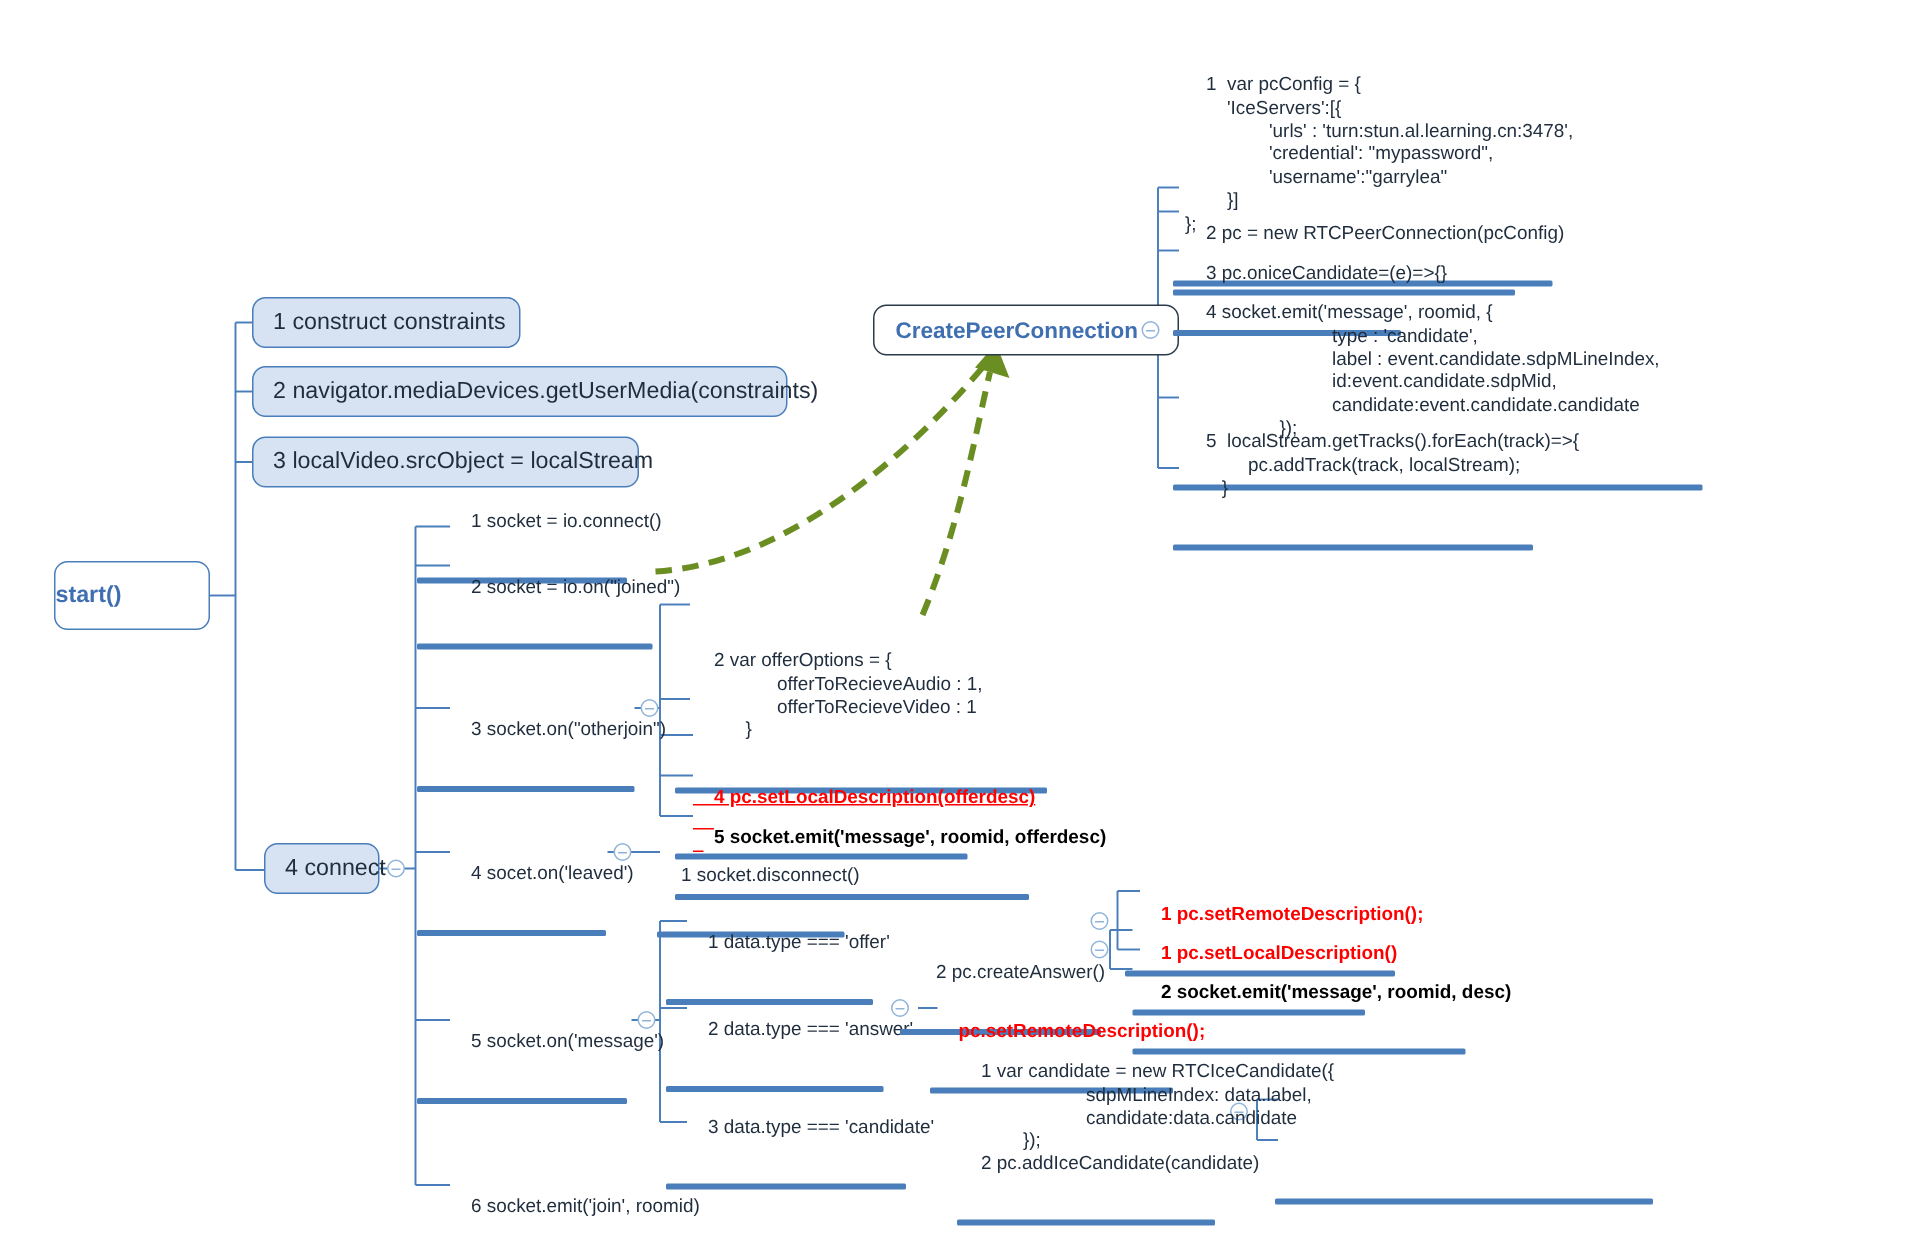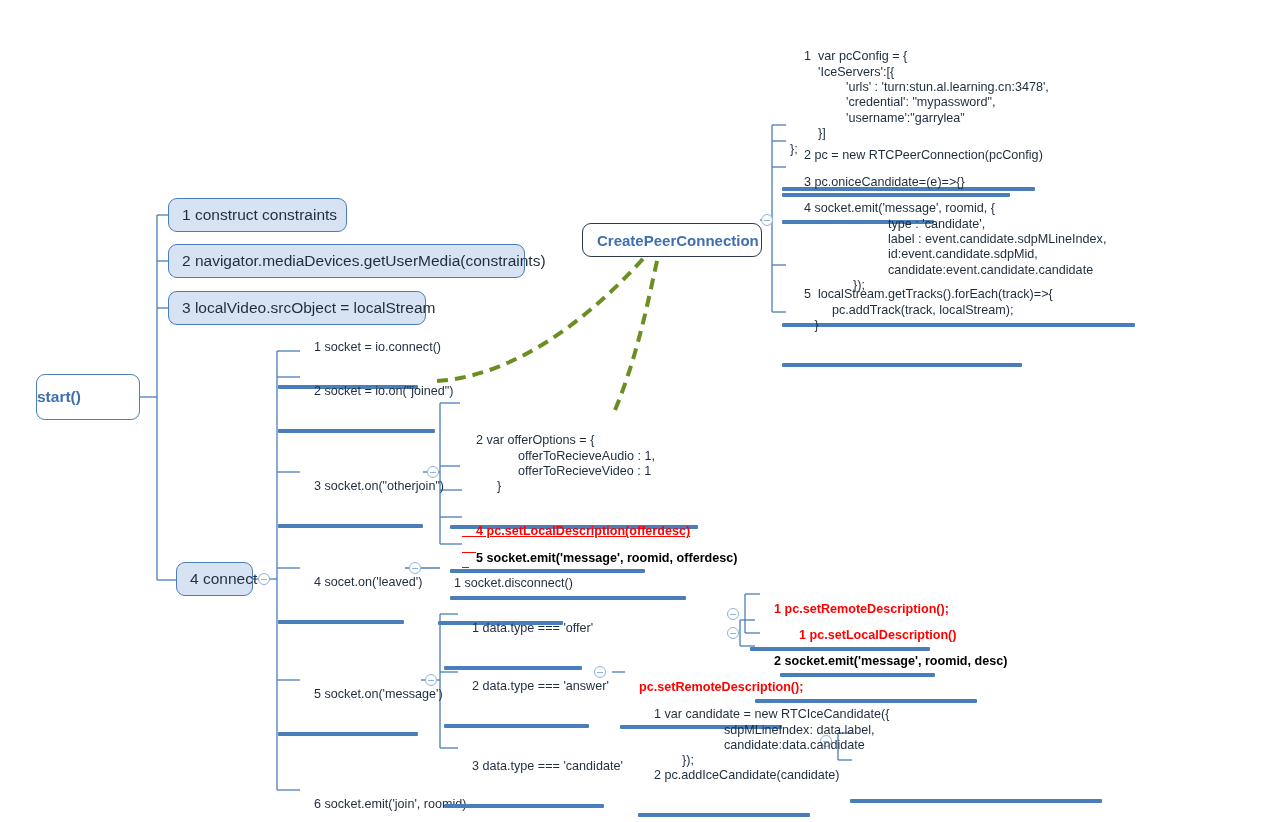--- a/index.html
+++ b/index.html
@@ -161,21 +161,21 @@
   </div>
 
   <div class="nodebox nb-fill" style="left:168px;top:291px;width:258px;height:34px;">
     <span>3 localVideo.srcObject = localStream</span>
   </div>
 
   <div class="nodebox nb-fill" style="left:176px;top:562px;width:77px;height:34px;">
     <span>4 connect</span>
   </div>
 
-  <div class="nodebox nb-outline" style="left:582px;top:203px;width:180px;height:34px;margin-top:20px;">
+  <div class="nodebox nb-outline" style="left:582px;top:203px;width:204px;height:34px;">
     <span>CreatePeerConnection</span>
   </div>
 
   <div class="leaf thin" style="left:790px;top:34px;width:250px;">
     <span>1  var pcConfig = {
         'IceServers':[{
                 'urls' : 'turn:stun.al.learning.cn:3478',
                 'credential': "mypassword",
                 'username':"garrylea"
         }]
@@ -275,37 +275,41 @@
   <div class="leaf" style="left:458px;top:606px;width:113px;">
     <span>1 data.type === 'offer'</span>
     <span class="ul" style="width:138px;left:-14px;"></span>
   </div>
 
   <div class="leaf" style="left:458px;top:664px;width:120px;">
     <span>2 data.type === 'answer'</span>
     <span class="ul" style="width:145px;left:-14px;"></span>
   </div>
 
-  <div class="leaf" style="left:458px;top:744px;width:135px;">
+  <div class="leaf" style="left:458px;top:729px;width:135px;">
     <span>3 data.type === 'candidate'</span>
     <span class="ul" style="width:160px;left:-14px;"></span>
   </div>
 
   <div class="toggle" style="left:727px;top:608px;"></div>
   <div class="toggle" style="left:594px;top:666px;"></div>
   <div class="toggle" style="left:820px;top:735px;"></div>
   <div class="toggle" style="left:727px;top:627px;"></div>
 
   <div class="leaf red" style="left:760px;top:587px;width:143px;">
     <span>1 pc.setRemoteDescription();</span>
     <span class="ul" style="width:180px;left:-10px;"></span>
   </div>
 
-
-  <div class="leaf" style="left:785px;top:613px;width:137px;">
+  <div class="leaf" style="left:610px;top:626px;width:112px;">
+    <span>2 pc.createAnswer()</span>
+    <span class="ul" style="width:134px;left:-10px;"></span>
+  </div>
+
+  <div class="leaf" style="left:760px;top:613px;width:137px;">
     <span class="red" style="color:#ff0000;font-weight:bold;">1 pc.setLocalDescription()</span>
     <span class="ul" style="width:155px;left:-5px;"></span>
   </div>
 
   <div class="leaf green" style="left:760px;top:639px;width:204px;">
     <span>2 socket.emit('message', roomid, desc)</span>
     <span class="ul" style="width:222px;left:-5px;"></span>
   </div>
 
   <div class="leaf red" style="left:625px;top:665px;width:142px;">

